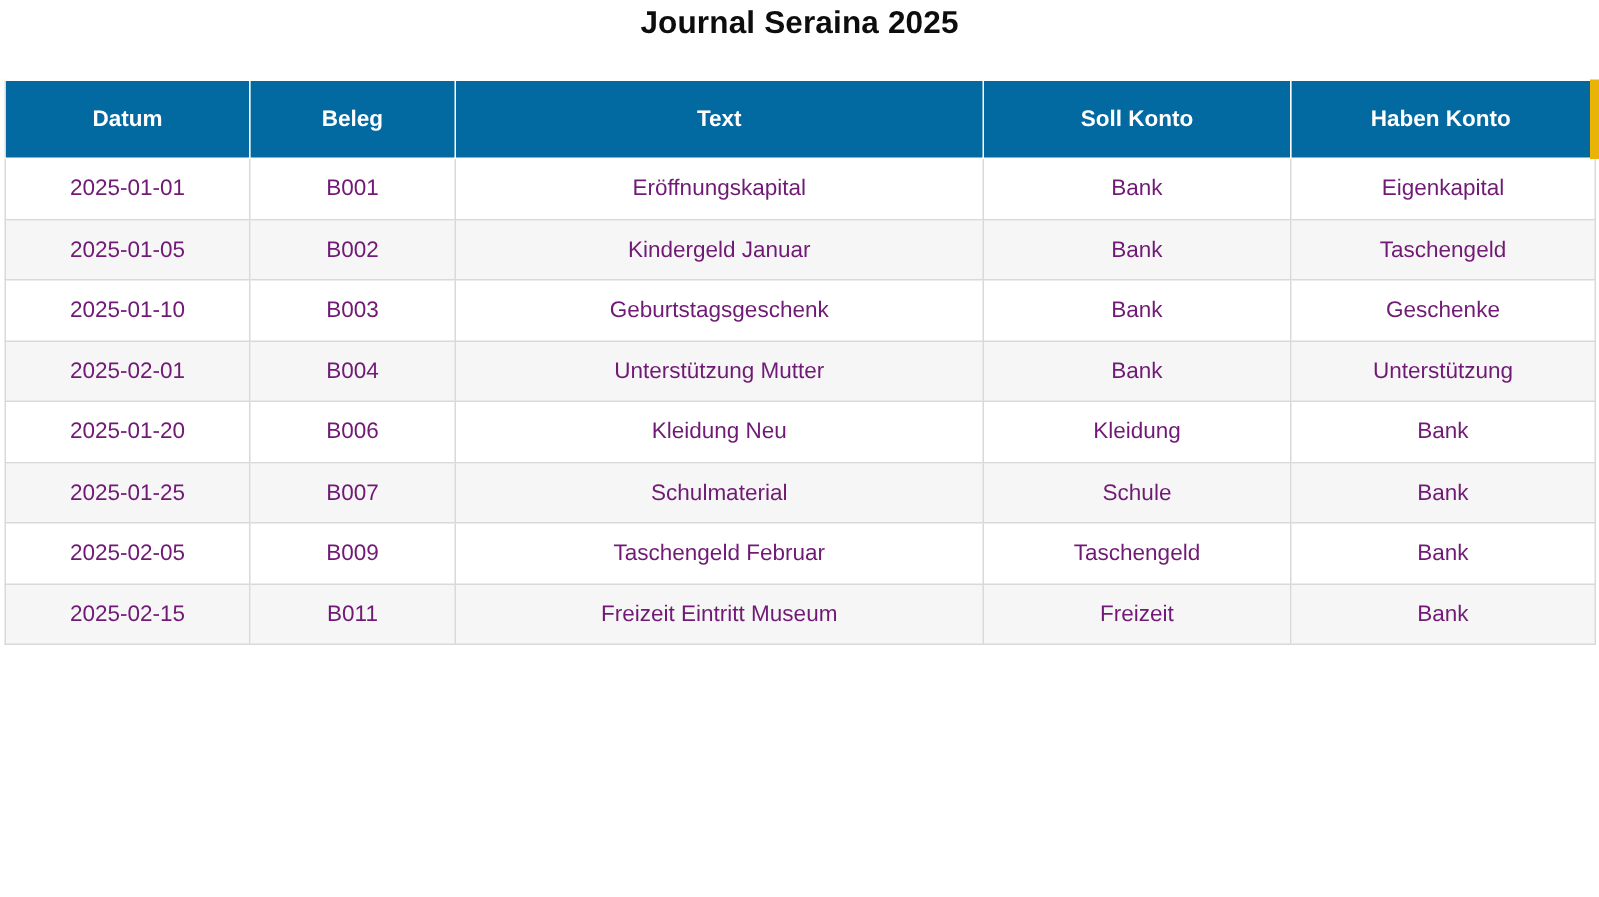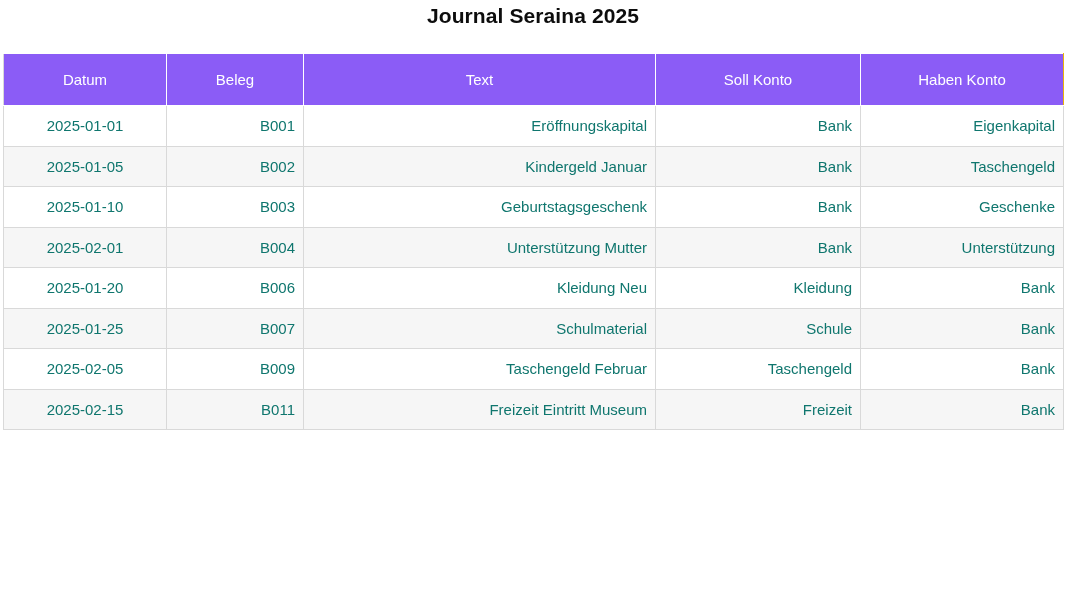--- a/index.html
+++ b/index.html
@@ -35,47 +35,47 @@
     box-sizing: border-box;
     width: 1066px;
   }
   table.journal {
     border-collapse: collapse;
     table-layout: fixed;
     width: 1060px;
     font-size: 15px;
   }
   table.journal thead th {
-    background: #8b5cf6;
+    background: #0369a1;
     color: #ffffff;
-    font-weight: normal;
+    font-weight: bold;
     font-size: 15px;
     height: 52px;
     text-align: center;
     vertical-align: middle;
     border: 1px solid #ffffff;
     padding: 0 6px;
     box-sizing: border-box;
   }
   table.journal thead th:first-child {
     border-left: 1px solid #d9d9d9;
   }
   table.journal thead th:last-child {
-    border-right: 1px solid #eab308;
+    border-right: 7px solid #eab308;
   }
   table.journal tbody td {
     height: 40.5px;
     border-bottom: 1px solid #d9d9d9;
     border-left: 1px solid #d9d9d9;
     border-right: 1px solid #d9d9d9;
     padding: 0 8px;
     box-sizing: border-box;
     vertical-align: middle;
     font-size: 15px;
-    color: #0f766e;
+    color: #701a75;
     white-space: nowrap;
     overflow: hidden;
   }
   table.journal tbody tr:nth-child(odd) td {
     background: #ffffff;
   }
   table.journal tbody tr:nth-child(even) td {
     background: #f6f6f6;
   }
   .col-datum { width: 163px; }
@@ -84,21 +84,21 @@
   .col-soll  { width: 205px; }
   .col-haben { width: 203px; }
 
   td.cell-datum {
     text-align: center;
   }
   td.cell-beleg,
   td.cell-text,
   td.cell-soll,
   td.cell-haben {
-    text-align: right;
+    text-align: center;
   }
 </style>
 </head>
 <body>
 
 <div class="page">
 
   <div class="doc-title">Journal Seraina 2025</div>
 
   <div class="table-wrap">

